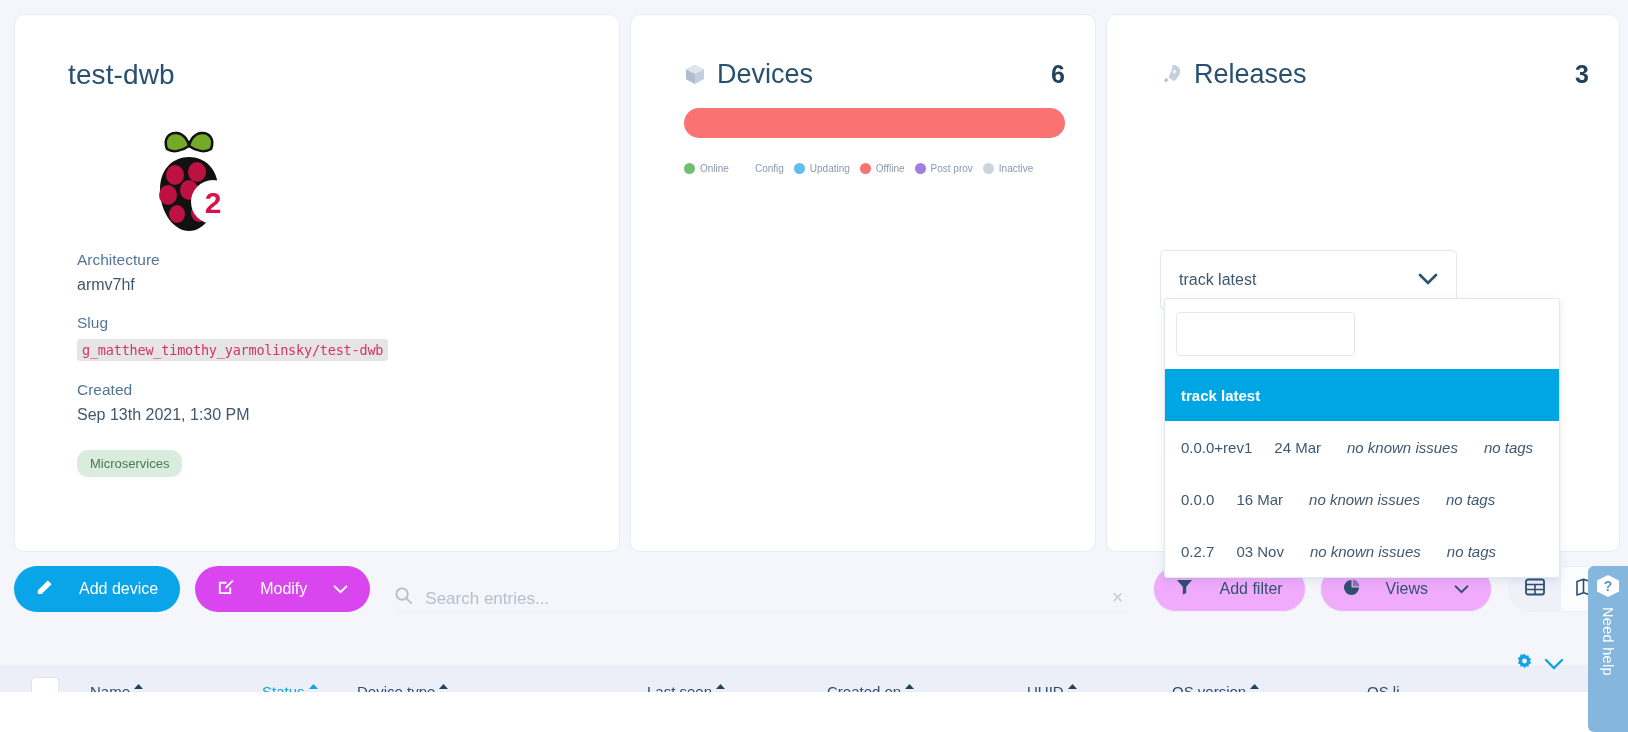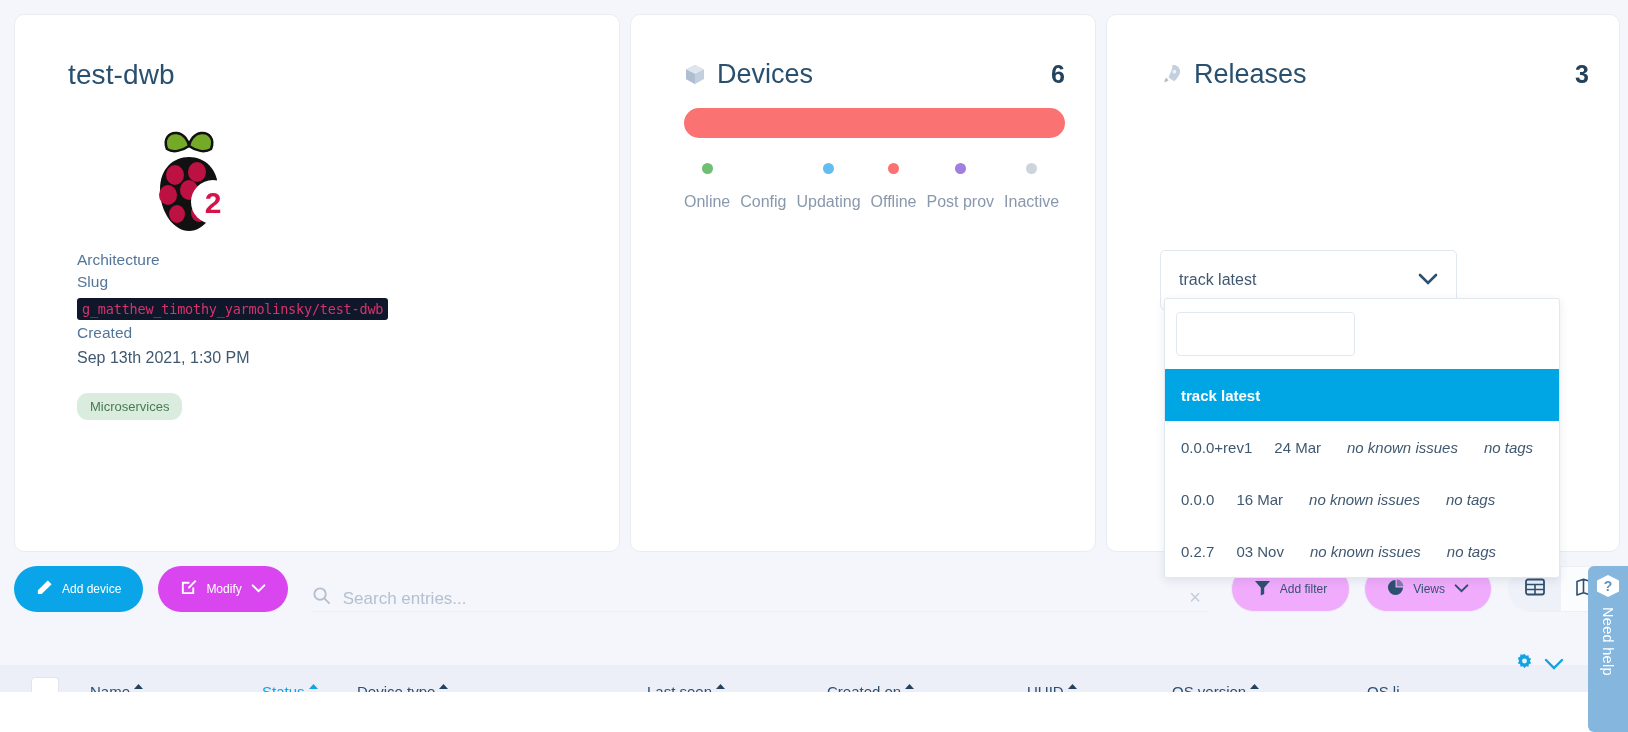--- a/index.html
+++ b/index.html
@@ -26,28 +26,28 @@
   .card-dev { width: 466px; flex: 0 0 466px; }
   .card-rel { flex: 1 1 auto; }
 
   
   .app-title {
     position: absolute; left: 53px; top: 44px;
     font-size: 28px; color: #2a506f; letter-spacing: .1px;
   }
   .logo-wrap { position: absolute; left: 122px; top: 112px; width: 104px; height: 112px; }
   .meta { position: absolute; left: 62px; top: 236px; width: 500px; }
-  .meta-label { font-size: 15.5px; color: #527699; margin-top: 4px; }
+  .meta-label { font-size: 15.5px; color: #527699; margin-top: 20px; }
   .meta-label:first-child { margin-top: 0; }
   .meta-value { font-size: 16px; color: #3f5870; margin-top: 7px; }
   .slug-code {
     display: inline-block; margin-top: 7px;
     font-family: "DejaVu Sans Mono", monospace;
     font-size: 13.5px; color: #d6336c;
-    background: #0f172a; padding: 3px 5px; border-radius: 3px;
+    background: #e5e5e5; padding: 3px 5px; border-radius: 3px;
     letter-spacing: -0.2px;
   }
   .tag-pill {
     display: inline-block; margin-top: 26px;
     background: #d9ecdd; color: #4a7a55;
     font-size: 13px; padding: 6px 13px; border-radius: 11px;
   }
 
   
   .card-head {
@@ -59,21 +59,21 @@
   .card-head .hcount { margin-left: auto; font-size: 25px; font-weight: bold; color: #23425c; }
 
   .dev-bar {
     position: absolute; left: 53px; right: 30px; top: 93px;
     height: 30px; border-radius: 15px; background: #fa7272;
   }
   .legend {
     position: absolute; left: 53px; right: 18px; top: 148px;
     display: flex; align-items: center; gap: 10px;
   }
-  .legend-item { display: flex; align-items: center; gap: 19px; font-size: 16px; color: #8a98ac; white-space: nowrap; flex-direction: column; }
+  .legend-item { display: flex; align-items: center; gap: 5px; font-size: 10px; color: #8a98ac; white-space: nowrap; }
   .legend-dot { width: 11px; height: 11px; border-radius: 50%; display: inline-block; }
 
   
   .select-box {
     position: absolute; left: 53px; top: 235px; width: 297px; height: 60px;
     border: 1px solid #e2e8f2; border-radius: 5px; background: #fff;
     display: flex; align-items: center; padding: 0 18px;
     font-size: 16px; color: #3f5870;
   }
   .select-caret { margin-left: auto; }
@@ -98,23 +98,23 @@
   .dd-item .dt { margin-right: 26px; }
   .dd-item .iss { font-style: italic; margin-right: 26px; }
   .dd-item .tg { font-style: italic; }
 
   
   .toolbar {
     position: absolute; left: 0; top: 556px; width: 1628px; height: 66px;
     display: flex; align-items: center; padding: 0 14px;
   }
   .btn {
-    display: inline-flex; align-items: center; gap: 9px;
+    display: inline-flex; align-items: center; gap: 26px;
     height: 46px; border-radius: 23px; padding: 4px 22px;
-    font-size: 12px; cursor: pointer; border: none;
+    font-size: 16px; cursor: pointer; border: none;
   }
   .btn-primary { background: #0aa5e8; color: #fff; }
   .btn-muted { background: #d946ef; color: #ffffff; margin-left: 15px; }
   .btn-ghost {
     background: #f0abfc; color: #32536f; border: 1px solid #eceff6;
     margin-left: 14px;
     text-align: right;
   }
   .search-wrap {
     flex: 1 1 auto; display: flex; align-items: flex-end; gap: 12px;
@@ -198,20 +198,21 @@
             <ellipse cx="40" cy="87" rx="8" ry="9" fill="#bc1142"></ellipse>
             <ellipse cx="62" cy="86" rx="8" ry="9" fill="#bc1142"></ellipse>
             <circle cx="76" cy="75" r="22" fill="#fff"></circle>
             <text x="76" y="86" font-family="Liberation Sans, sans-serif" font-size="30" font-weight="bold" fill="#d6144b" text-anchor="middle">2</text>
           </g>
         </svg>
       </div>
 
       <div class="meta">
         <div class="meta-label">Architecture</div>
+        <div class="meta-value">armv7hf</div>
 
         <div class="meta-label">Slug</div>
         <div><span class="slug-code">g_matthew_timothy_yarmolinsky/test-dwb</span></div>
 
         <div class="meta-label">Created</div>
         <div class="meta-value">Sep 13th 2021, 1:30 PM</div>
 
         <div><span class="tag-pill">Microservices</span></div>
       </div>
     </div>

